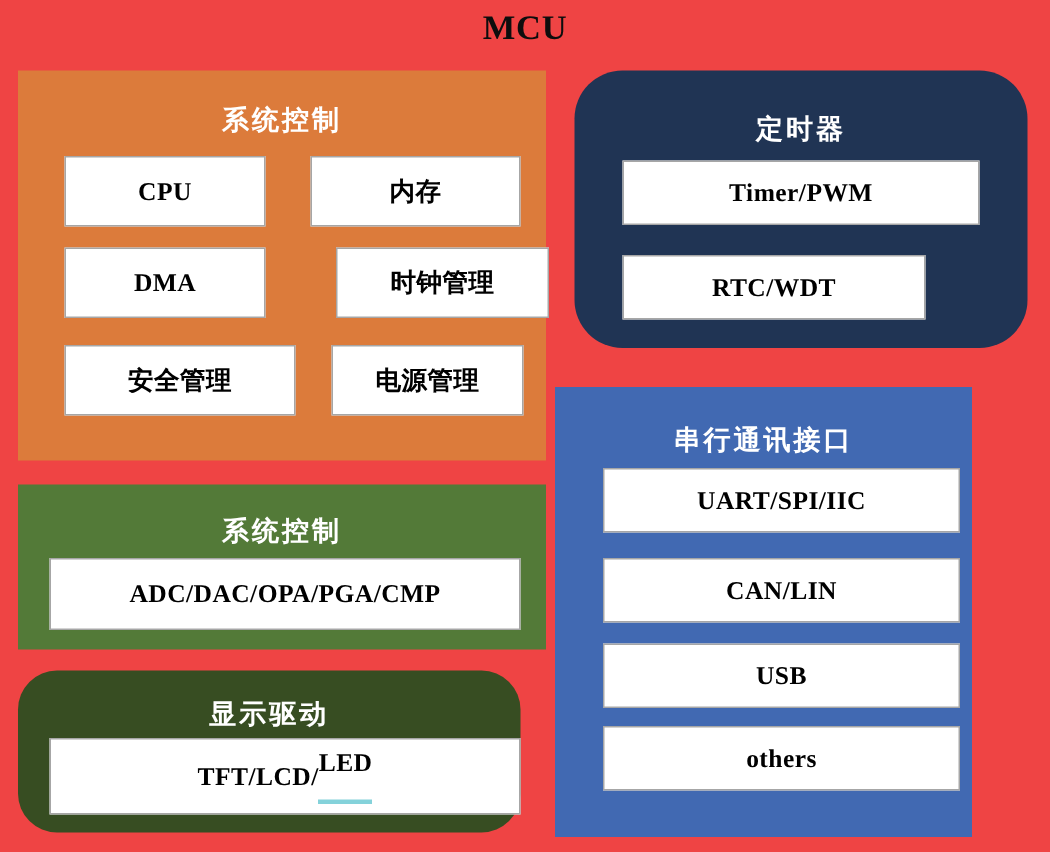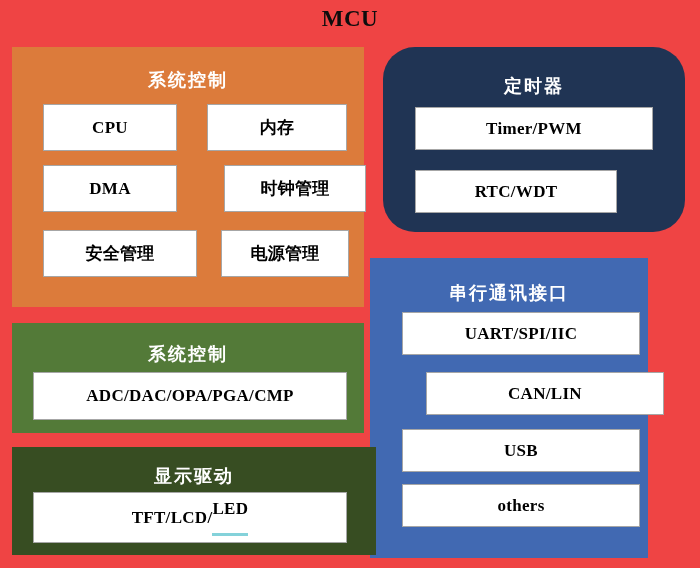--- a/index.html
+++ b/index.html
@@ -67,29 +67,29 @@
   .chip.sc-5 { left: 195px; top: 183px; width: 128px; height: 47px; margin-left: 14px; }
   
   .block.timer { left: 383px; top: 47px; width: 302px; height: 185px; background: var(--navy); border-radius: 32px; }
   .timer .block-header { top: 27px; }
   .chip.tm-0 { left: 32px; top: 60px;  width: 238px; height: 43px; }
   .chip.tm-1 { left: 32px; top: 123px; width: 202px; height: 43px; }
   
   .block.serial { left: 370px; top: 258px; width: 278px; height: 300px; background: var(--blue); padding-left: 10px; }
   .serial .block-header { top: 23px; }
   .chip.se-0 { left: 32px; top: 54px;  width: 238px; height: 43px; }
-  .chip.se-1 { left: 32px; top: 114px; width: 238px; height: 43px; margin-left: 24px; }
+  .chip.se-1 { left: 32px; top: 114px; width: 238px; height: 43px; }
   .chip.se-2 { left: 32px; top: 171px; width: 238px; height: 43px; }
   .chip.se-3 { left: 32px; top: 226px; width: 238px; height: 43px; }
   
   .block.analog { left: 12px; top: 323px; width: 352px; height: 110px; background: var(--green); }
   .analog .block-header { top: 19px; }
   .chip.an-0 { left: 21px; top: 49px; width: 314px; height: 48px; }
   
-  .block.display-drv { left: 12px; top: 447px; width: 364px; height: 108px; background: var(--dark-green); }
+  .block.display-drv { left: 12px; top: 447px; width: 335px; height: 108px; background: var(--dark-green); border-radius: 26px; }
   .display-drv .block-header { top: 17px; }
   .chip.dp-0 { left: 21px; top: 45px; width: 314px; height: 51px; }
   .underlined {
     border-bottom: 3px solid var(--led-underline, #84d2da);
     padding-bottom: 16px;
     line-height: 1;
   }
 </style>
 </head>
 <body>

